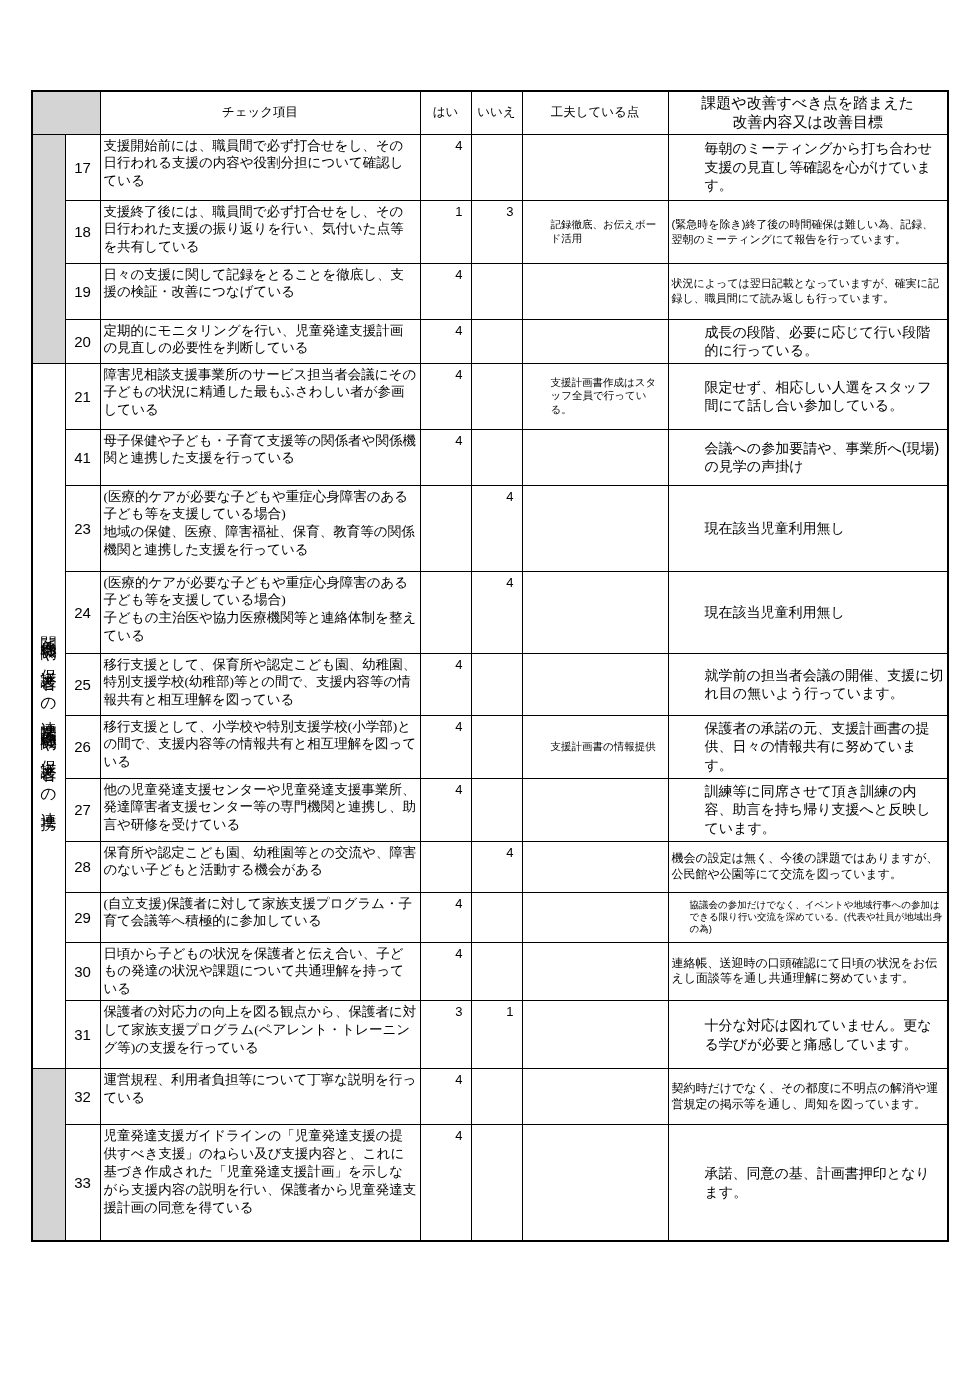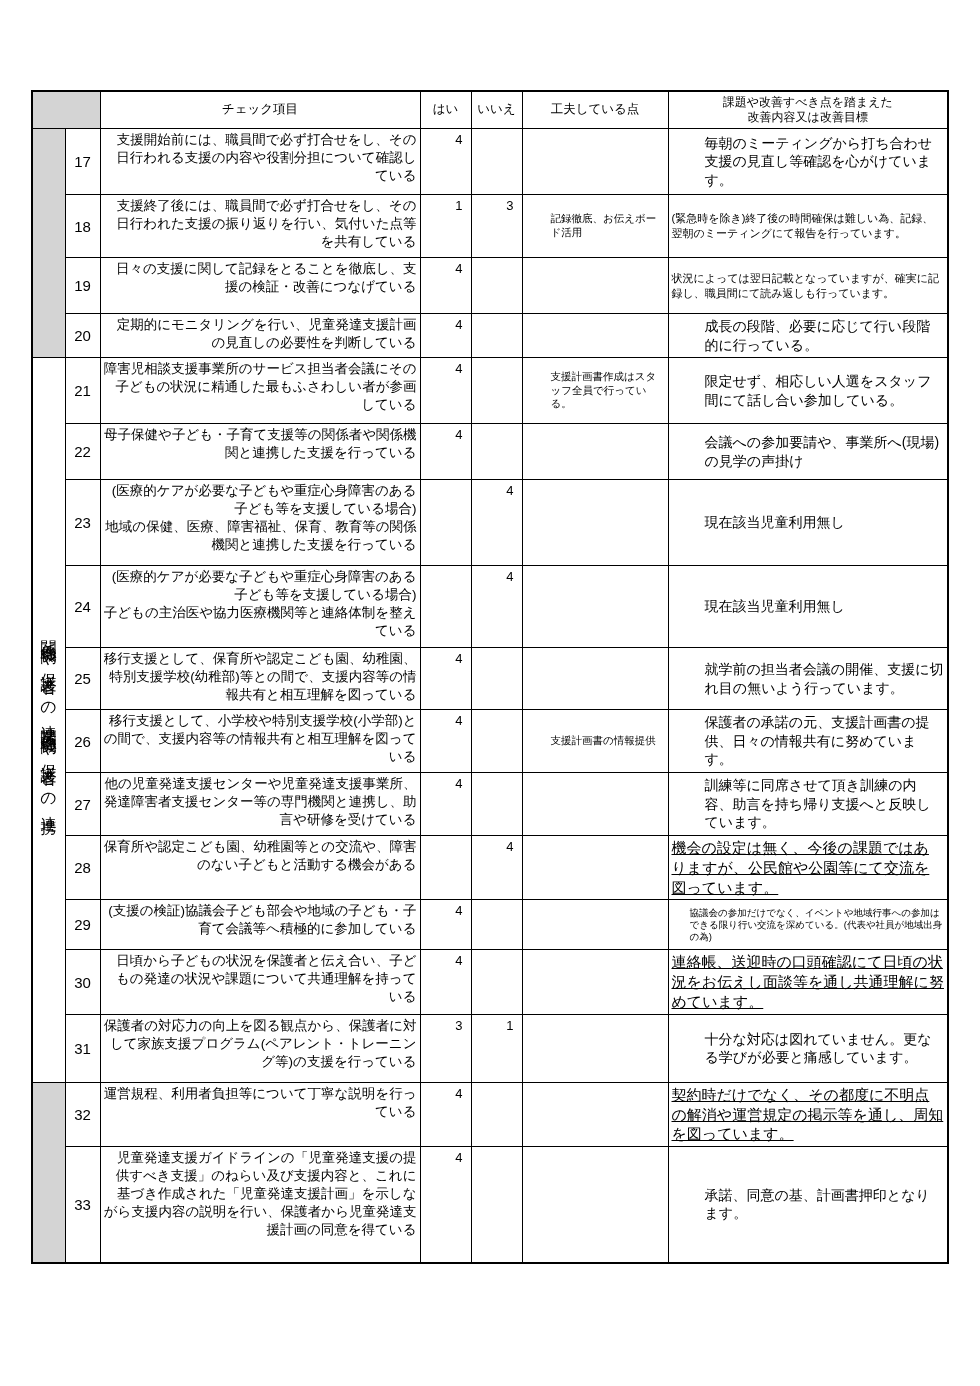--- a/index.html
+++ b/index.html
@@ -18,47 +18,47 @@
     padding:2px 3px;
     overflow:hidden;
     vertical-align:top;
     word-break:break-all;
   }
   thead th{
     font-weight:normal;text-align:center;vertical-align:middle;
     font-size:12.5px;line-height:1.25;height:32px;
   }
   th.corner{background:#d4d4d4;}
-  th.imp-h{white-space:pre-line;font-size:12px;}
+  th.imp-h{white-space:pre-line;font-size:15px;}
   td.section{
     background:#fff;text-align:center;vertical-align:middle;padding:0;
   }
   td.section.grey{background:#d4d4d4;}
   .vlabel{
     display:inline-block;
     writing-mode:vertical-rl;text-orientation:upright;
     font-size:16px;letter-spacing:3px;line-height:1.1;
   }
   td.num{
     text-align:center;vertical-align:middle;font-size:15px;
   }
   td.item{
-    font-size:13.5px;line-height:1.33;text-align:right;
-    white-space:pre-line;vertical-align:top;
+    font-size:13.5px;line-height:1.33;text-align:left;
+    white-space:pre-line;vertical-align:top;font-family:Liberation Serif, serif;
   }
   td.yes,td.noa{
     text-align:right;vertical-align:top;font-size:13px;
     padding-right:8px;padding-top:3px;
   }
   td.effort{
     font-size:10.5px;line-height:1.3;vertical-align:middle;text-align:left;padding-left:28px;
   }
   td.imp{vertical-align:middle;text-align:left;line-height:1.32;}
   td.imp.lg{font-size:14px;padding-left:36px;}
-  td.imp.md{font-size:15px;text-decoration:underline;}
+  td.imp.md{font-size:12px;}
   td.imp.sm{font-size:11px;}
   td.imp.xs{font-size:9.5px;line-height:1.25;padding-left:21px;}
 </style>
 </head>
 <body>
 
 <div class="sheet">
   <table>
     <colgroup>
       <col style="width:33px">
@@ -117,21 +117,21 @@
         <tr style="height: 66px;">
           <td rowspan="11" class="section"><span class="vlabel">関係機関や保護者との連携関係機関や保護者との連携</span></td>
           <td class="num">21</td>
           <td class="item">障害児相談支援事業所のサービス担当者会議にその子どもの状況に精通した最もふさわしい者が参画している</td>
           <td class="yes">4</td>
           <td class="noa"></td>
           <td class="effort">支援計画書作成はスタッフ全員で行っている。</td>
           <td class="imp lg">限定せず、相応しい人選をスタッフ間にて話し合い参加している。</td>
         </tr>
         <tr style="height: 56px;">
-          <td class="num">22</td>
+          <td class="num">41</td>
           <td class="item">母子保健や子ども・子育て支援等の関係者や関係機関と連携した支援を行っている</td>
           <td class="yes">4</td>
           <td class="noa"></td>
           <td class="effort"></td>
           <td class="imp lg">会議への参加要請や、事業所へ(現場)の見学の声掛け</td>
         </tr>
         <tr style="height: 86px;">
           <td class="num">23</td>
           <td class="item">(医療的ケアが必要な子どもや重症心身障害のある子ども等を支援している場合)
 地域の保健、医療、障害福祉、保育、教育等の関係機関と連携した支援を行っている</td>
@@ -176,21 +176,21 @@
         <tr style="height: 51px;">
           <td class="num">28</td>
           <td class="item">保育所や認定こども園、幼稚園等との交流や、障害のない子どもと活動する機会がある</td>
           <td class="yes"></td>
           <td class="noa">4</td>
           <td class="effort"></td>
           <td class="imp md">機会の設定は無く、今後の課題ではありますが、公民館や公園等にて交流を図っています。</td>
         </tr>
         <tr style="height: 50px;">
           <td class="num">29</td>
-          <td class="item">(支援の検証)協議会子ども部会や地域の子ども・子育て会議等へ積極的に参加している</td>
+          <td class="item">(自立支援)保護者に対して家族支援プログラム・子育て会議等へ積極的に参加している</td>
           <td class="yes">4</td>
           <td class="noa"></td>
           <td class="effort"></td>
           <td class="imp xs">協議会の参加だけでなく、イベントや地域行事への参加はできる限り行い交流を深めている。(代表や社員が地域出身の為)</td>
         </tr>
         <tr style="height: 56px;">
           <td class="num">30</td>
           <td class="item">日頃から子どもの状況を保護者と伝え合い、子どもの発達の状況や課題について共通理解を持っている</td>
           <td class="yes">4</td>
           <td class="noa"></td>

